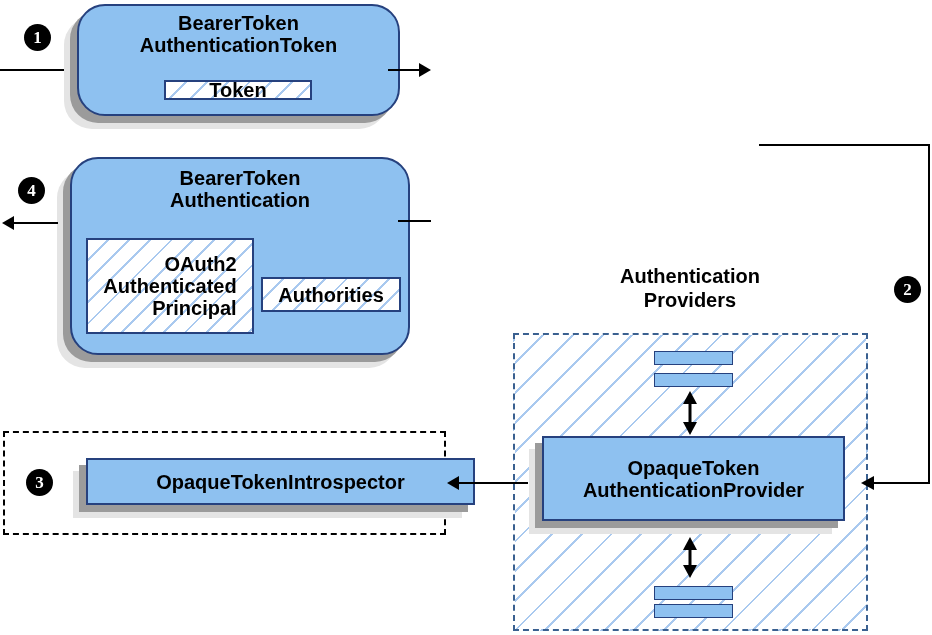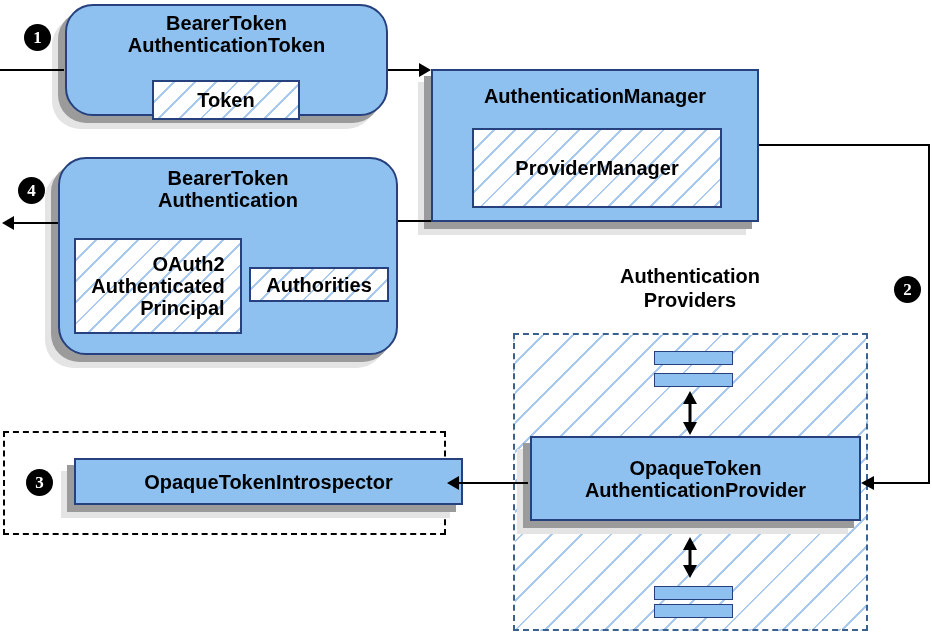--- a/index.html
+++ b/index.html
@@ -1,21 +1,21 @@
 <!DOCTYPE html>
 <html><head>
 <meta charset="utf-8">
 <style>
   html,body{margin:0;padding:0;background:#fff;}
   .canvas{
     position:relative;width:932px;height:635px;background:#ffffff;
     font-family:"Liberation Sans",sans-serif;color:#000;overflow:hidden;
   }
   .abs{position:absolute;box-sizing:border-box;}
-  .blue{background:#8EC1F0;border:2px solid #26417E;}
+  .blue{background:#8EC1F0;border:2px solid #26417E;margin-left:12px;}
   .rounded{border-radius:28px;}
   .shadow{box-shadow:-7px 7px 0 #9B9B9B,-13px 13px 0 #E4E4E4;}
   .hatch{
     background-color:#ffffff;
     background-image:repeating-linear-gradient(135deg,rgba(0,0,0,0) 0 13px,#A9C9EF 13px 15px);
     border:2px solid #26417E;
   }
   .hatch-big{
     background-color:#ffffff;
     background-image:repeating-linear-gradient(135deg,rgba(0,0,0,0) 0 19px,#A9C9EF 19px 21px);
@@ -37,44 +37,40 @@
   }
 </style>
 </head>
 <body>
 
 <div class="canvas">
 
   <div class="abs blue rounded shadow" style="left:65px;top:4px;width:323px;height:112px;">
     <div class="abs lbl" style="left:0;top:6px;width:100%;">BearerToken
 AuthenticationToken</div>
-    <div class="abs hatch center lbl" style="left:85px;top:74px;width:148px;height:40px;">Token</div>
+    <div class="abs hatch center lbl" style="left:85px;top:74px;width:148px;height:20px;">Token</div>
   </div>
 
-  <div class="abs blue shadow" style="left:431px;top:69px;width:328px;height:153px;">
-    <div class="abs lbl" style="left:0;top:14px;width:100%;">AuthenticationManager</div>
-    <div class="abs hatch center lbl" style="left:39px;top:57px;width:250px;height:80px;">ProviderManager</div>
-  </div>
 
   <div class="abs blue rounded shadow" style="left:58px;top:157px;width:340px;height:198px;">
     <div class="abs lbl" style="left:0;top:8px;width:100%;">BearerToken
 Authentication</div>
     <div class="abs hatch center lbl" style="left:14px;top:79px;width:168px;height:96px;text-align:right;">OAuth2
 Authenticated
 Principal</div>
-    <div class="abs hatch center lbl" style="left:189px;top:108px;width:140px;height:35px;">Authorities</div>
+    <div class="abs hatch center lbl" style="left:189px;top:118px;width:140px;height:35px;">Authorities</div>
   </div>
 
   <div class="abs lbl" style="left:540px;top:264px;width:300px;line-height:24px;">Authentication
 Providers</div>
 
   <div class="abs hatch-big dashed-providers" style="left:513px;top:333px;width:355px;height:298px;">
     <div class="bar" style="left:139px;top:16px;"></div>
     <div class="bar" style="left:139px;top:38px;"></div>
-    <div class="abs blue shadow center lbl" style="left:15px;top:101px;width:331px;height:85px;">OpaqueToken
+    <div class="abs blue shadow center lbl" style="left:15px;top:101px;width:303px;height:85px;">OpaqueToken
 AuthenticationProvider</div>
     <div class="bar" style="left:139px;top:251px;"></div>
     <div class="bar" style="left:139px;top:269px;"></div>
   </div>
 
   <div class="abs dashed-intro" style="left:3px;top:431px;width:443px;height:104px;">
     <div class="abs blue shadow center lbl" style="left:69px;top:25px;width:389px;height:47px;">OpaqueTokenIntrospector</div>
   </div>
 
   <svg class="connectors" width="932" height="635" viewBox="0 0 932 635">

